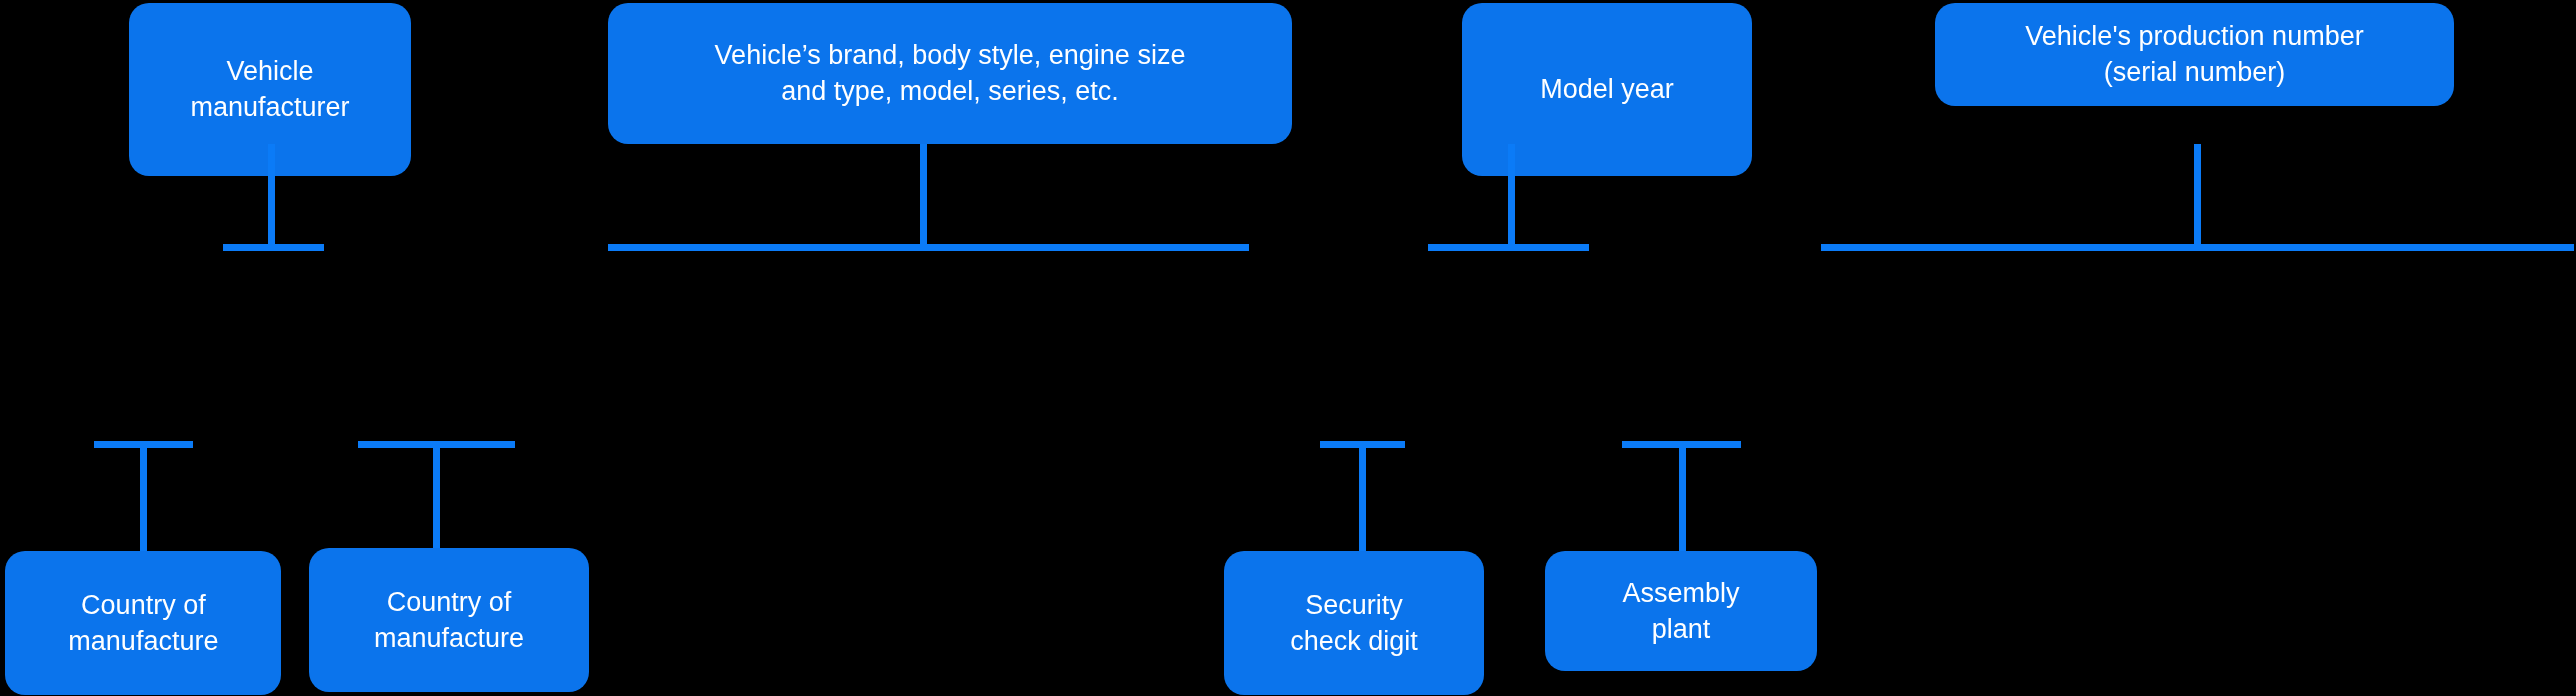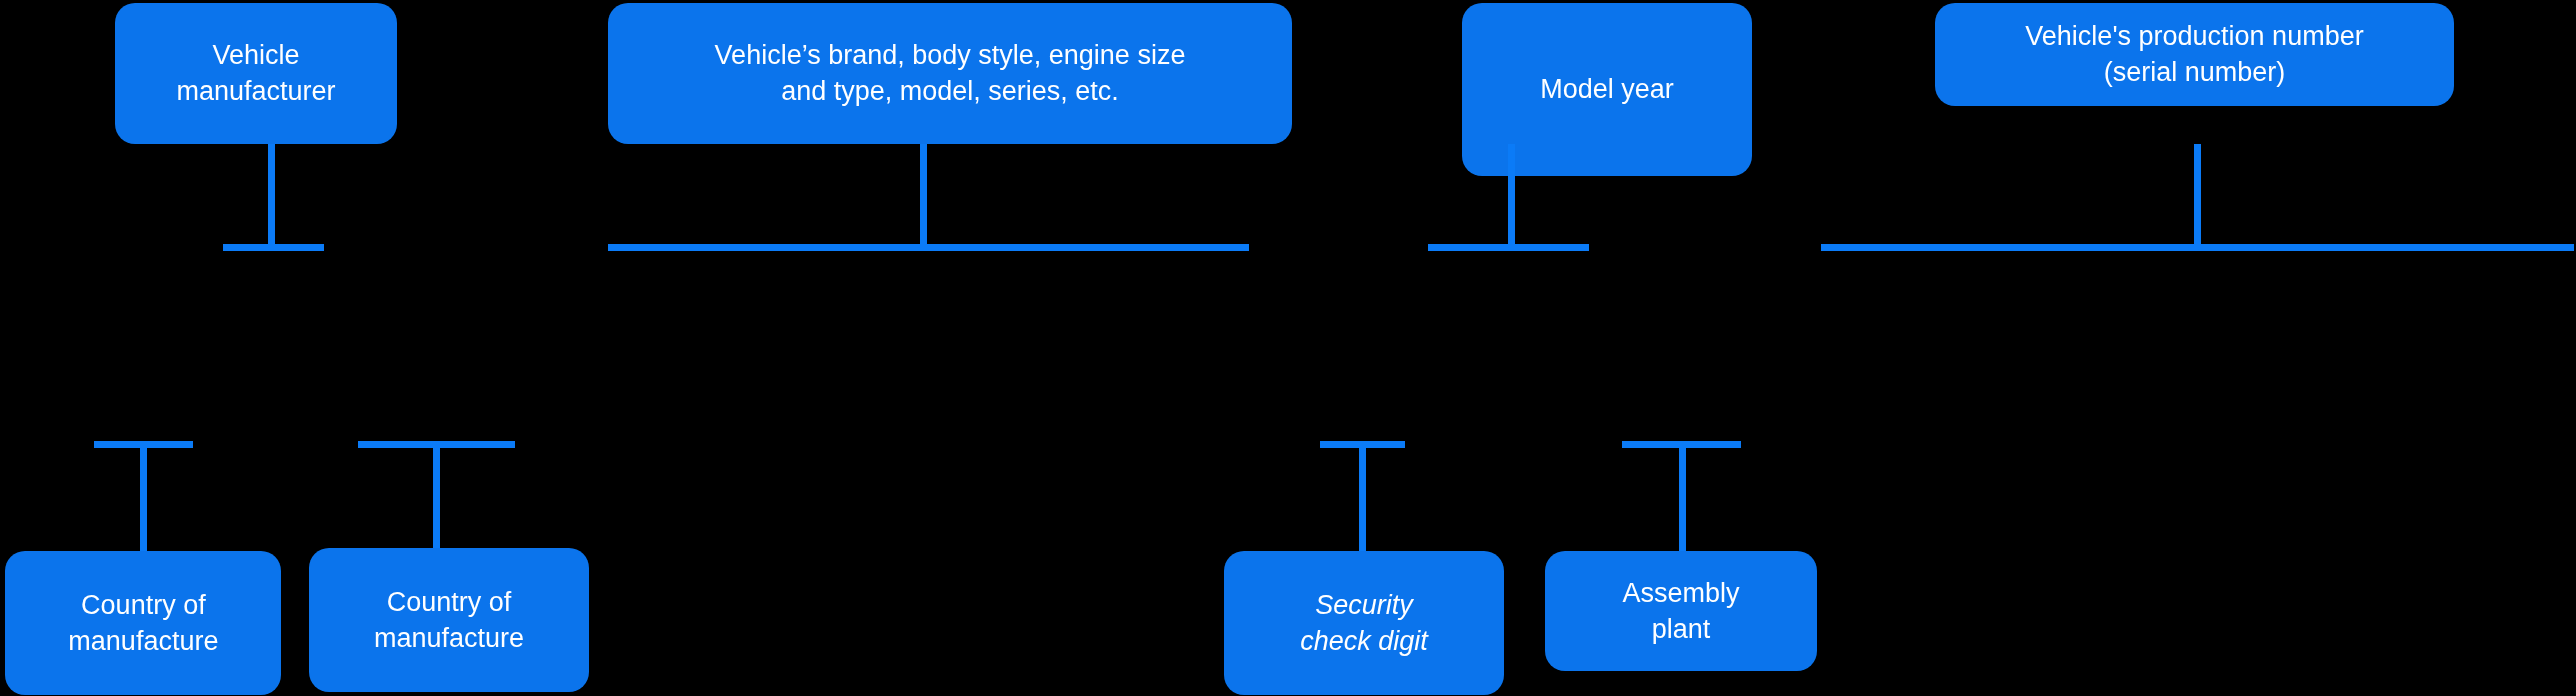--- a/index.html
+++ b/index.html
@@ -48,21 +48,21 @@
     position: absolute;
     height: 6.7px;
     background: var(--connector);
   }
 </style>
 </head>
 <body>
 
 <div class="canvas">
 
-  <div class="box" style="left:115px; top:2.7px; width:282px; height:141px;">
+  <div class="box" style="left:129px; top:2.7px; width:282px; height:173px;">
     <span class="box-label">Vehicle
 manufacturer</span>
   </div>
 
   <div class="box" style="left:576px; top:2.7px; width:684px; height:141px;margin-left:32px;">
     <span class="box-label">Vehicle’s brand, body style, engine size
 and type, model, series, etc.</span>
   </div>
 
   <div class="box" style="left:1428px; top:2.7px; width:290px; height:173px;margin-left:34px;">
@@ -101,21 +101,21 @@
   <div class="box" style="left:5.4px; top:551px; width:276px; height:144px;">
     <span class="box-label">Country of
 manufacture</span>
   </div>
 
   <div class="box" style="left:309px; top:548px; width:280px; height:144px;">
     <span class="box-label">Country of
 manufacture</span>
   </div>
 
-  <div class="box" style="left:1224px; top:551px; width:280px; height:144px;font-style:italic;">
+  <div class="box" style="left:1224px; top:551px; width:260px; height:144px;">
     <span class="box-label">Security
 check digit</span>
   </div>
 
   <div class="box" style="left:1545px; top:551px; width:272px; height:120px;">
     <span class="box-label">Assembly
 plant</span>
   </div>
 
 </div>

